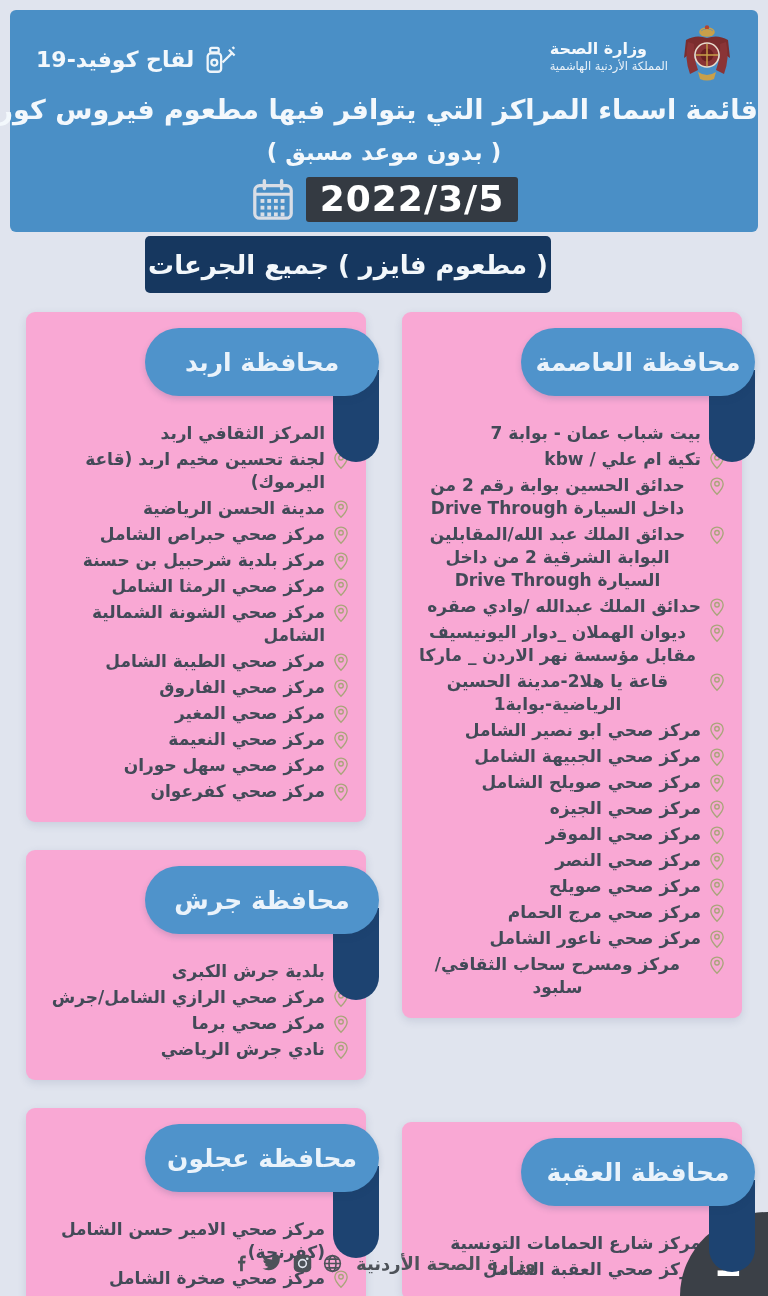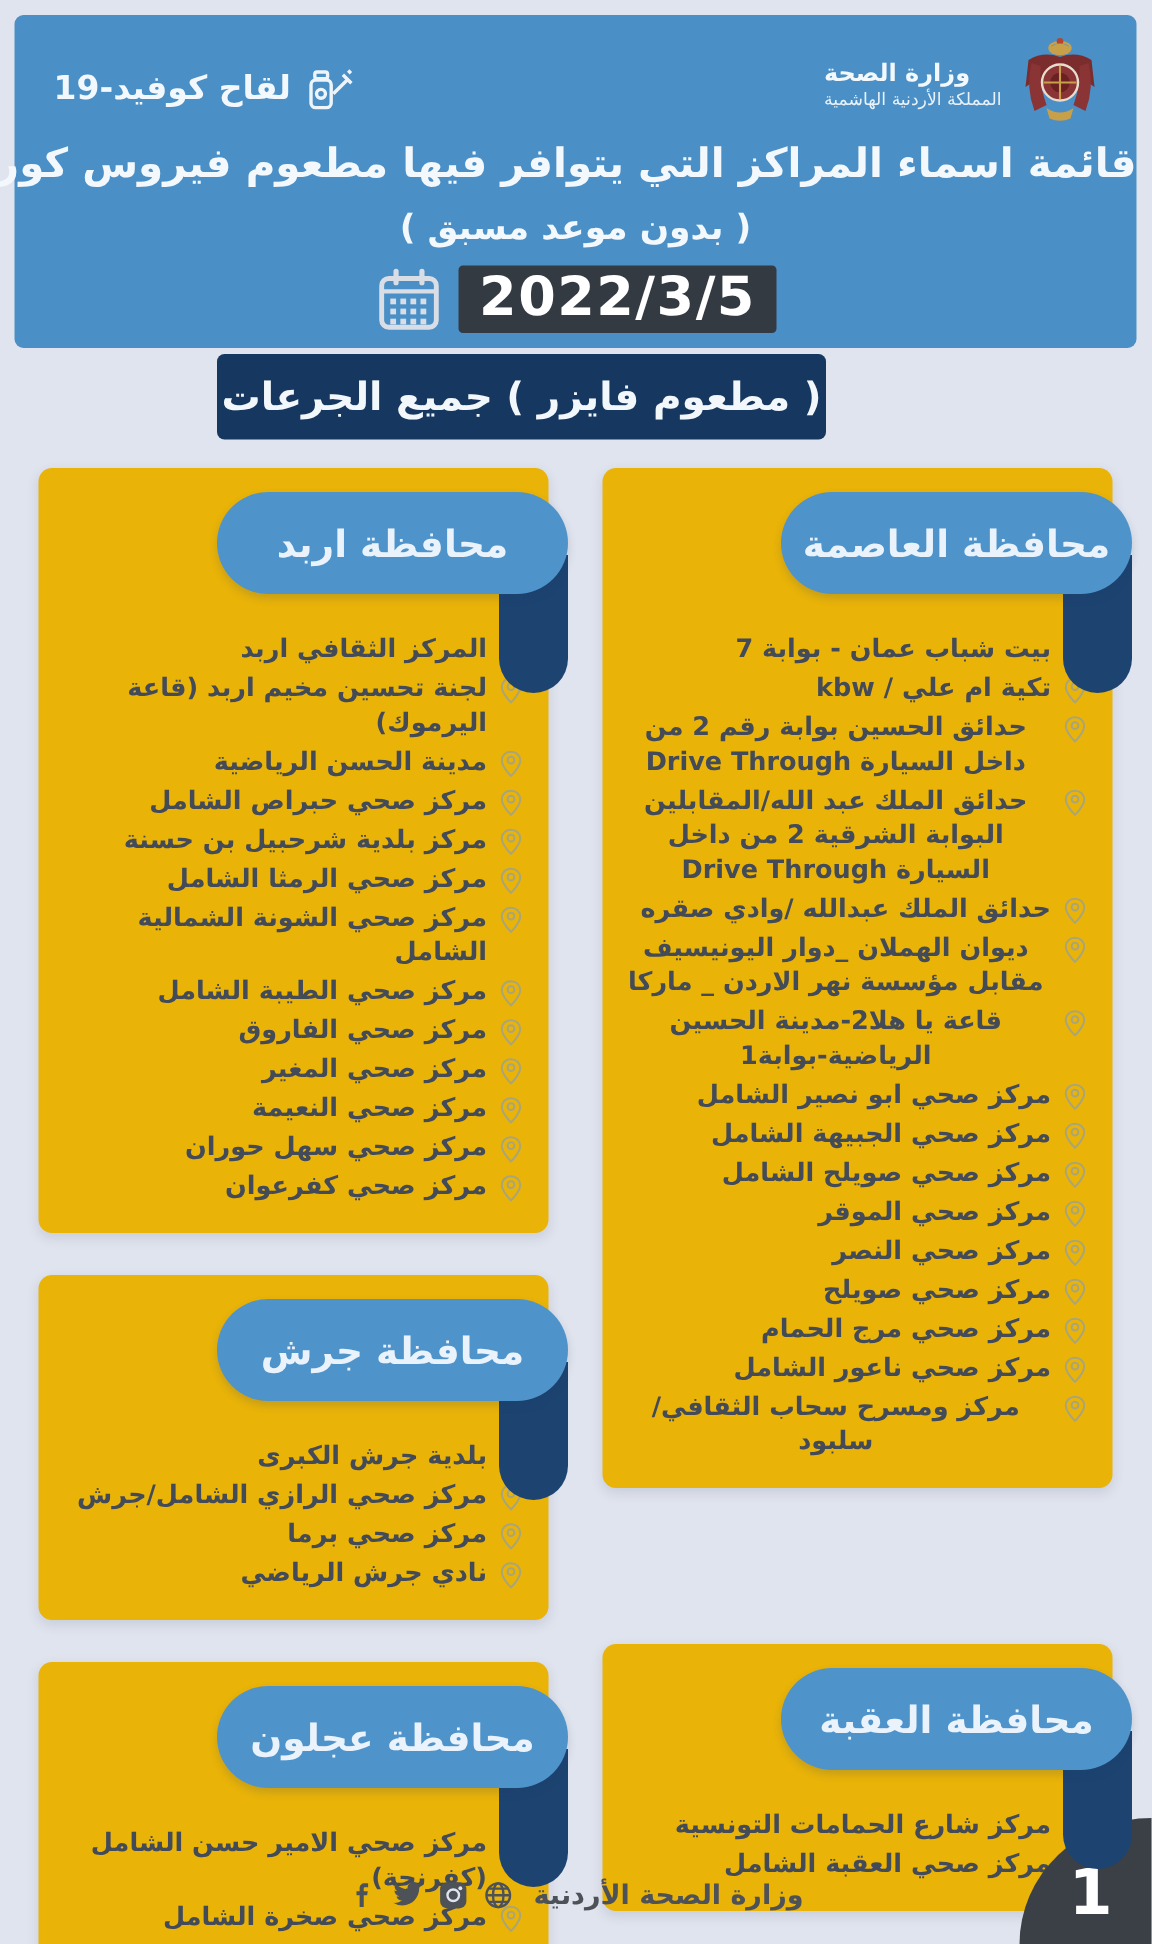--- a/index.html
+++ b/index.html
@@ -45,21 +45,21 @@
     display:flex; align-items:center; justify-content:center;
     color:#f2f7fb; font-size:26px; font-weight:bold; white-space:nowrap; z-index:3;
   }
   
   .main {
     position:absolute; top:312px; right:26px; left:26px;
     display:flex; gap:36px;
   }
   .col { width:340px; display:flex; flex-direction:column; }
   .card {
-    position:relative; background:#eab308; border-radius:9px;
+    position:relative; background:#f9a8d4; border-radius:9px;
     box-shadow:0 3px 8px rgba(60,70,110,.14);
   }
   .card.h-amman  { min-height:630px;text-align:center; }
   .card.h-irbid  { min-height:468px; }
   .card.h-jerash { min-height:206px; margin-top:28px; }
   .card.h-ajloun { min-height:166px; margin-top:28px; }
   .card.h-aqaba  { min-height:166px; margin-top:104px; }
   .pill-wrap { position:relative; height:110px; }
   .pill {
     position:absolute; top:16px; right:-13px; width:234px; height:68px;
@@ -242,20 +242,27 @@
   </li>
 
   <li class="item">
     <svg width="18" height="20" viewBox="0 0 24 26" fill="none" stroke="#a9a57a" stroke-width="1.8">
       <path d="M12 2.5 C7.3 2.5 3.8 6 3.8 10.4 C3.8 16 12 24 12 24 S20.2 16 20.2 10.4 C20.2 6 16.7 2.5 12 2.5 Z"></path>
       <circle cx="12" cy="10" r="3"></circle>
     </svg>
     <span>مركز صحي صويلح الشامل</span>
   </li>
 
+  <li class="item">
+    <svg width="18" height="20" viewBox="0 0 24 26" fill="none" stroke="#a9a57a" stroke-width="1.8">
+      <path d="M12 2.5 C7.3 2.5 3.8 6 3.8 10.4 C3.8 16 12 24 12 24 S20.2 16 20.2 10.4 C20.2 6 16.7 2.5 12 2.5 Z"></path>
+      <circle cx="12" cy="10" r="3"></circle>
+    </svg>
+    <span>مركز صحي الجيزه</span>
+  </li>
 
   <li class="item">
     <svg width="18" height="20" viewBox="0 0 24 26" fill="none" stroke="#a9a57a" stroke-width="1.8">
       <path d="M12 2.5 C7.3 2.5 3.8 6 3.8 10.4 C3.8 16 12 24 12 24 S20.2 16 20.2 10.4 C20.2 6 16.7 2.5 12 2.5 Z"></path>
       <circle cx="12" cy="10" r="3"></circle>
     </svg>
     <span>مركز صحي الموقر</span>
   </li>
 
   <li class="item">

